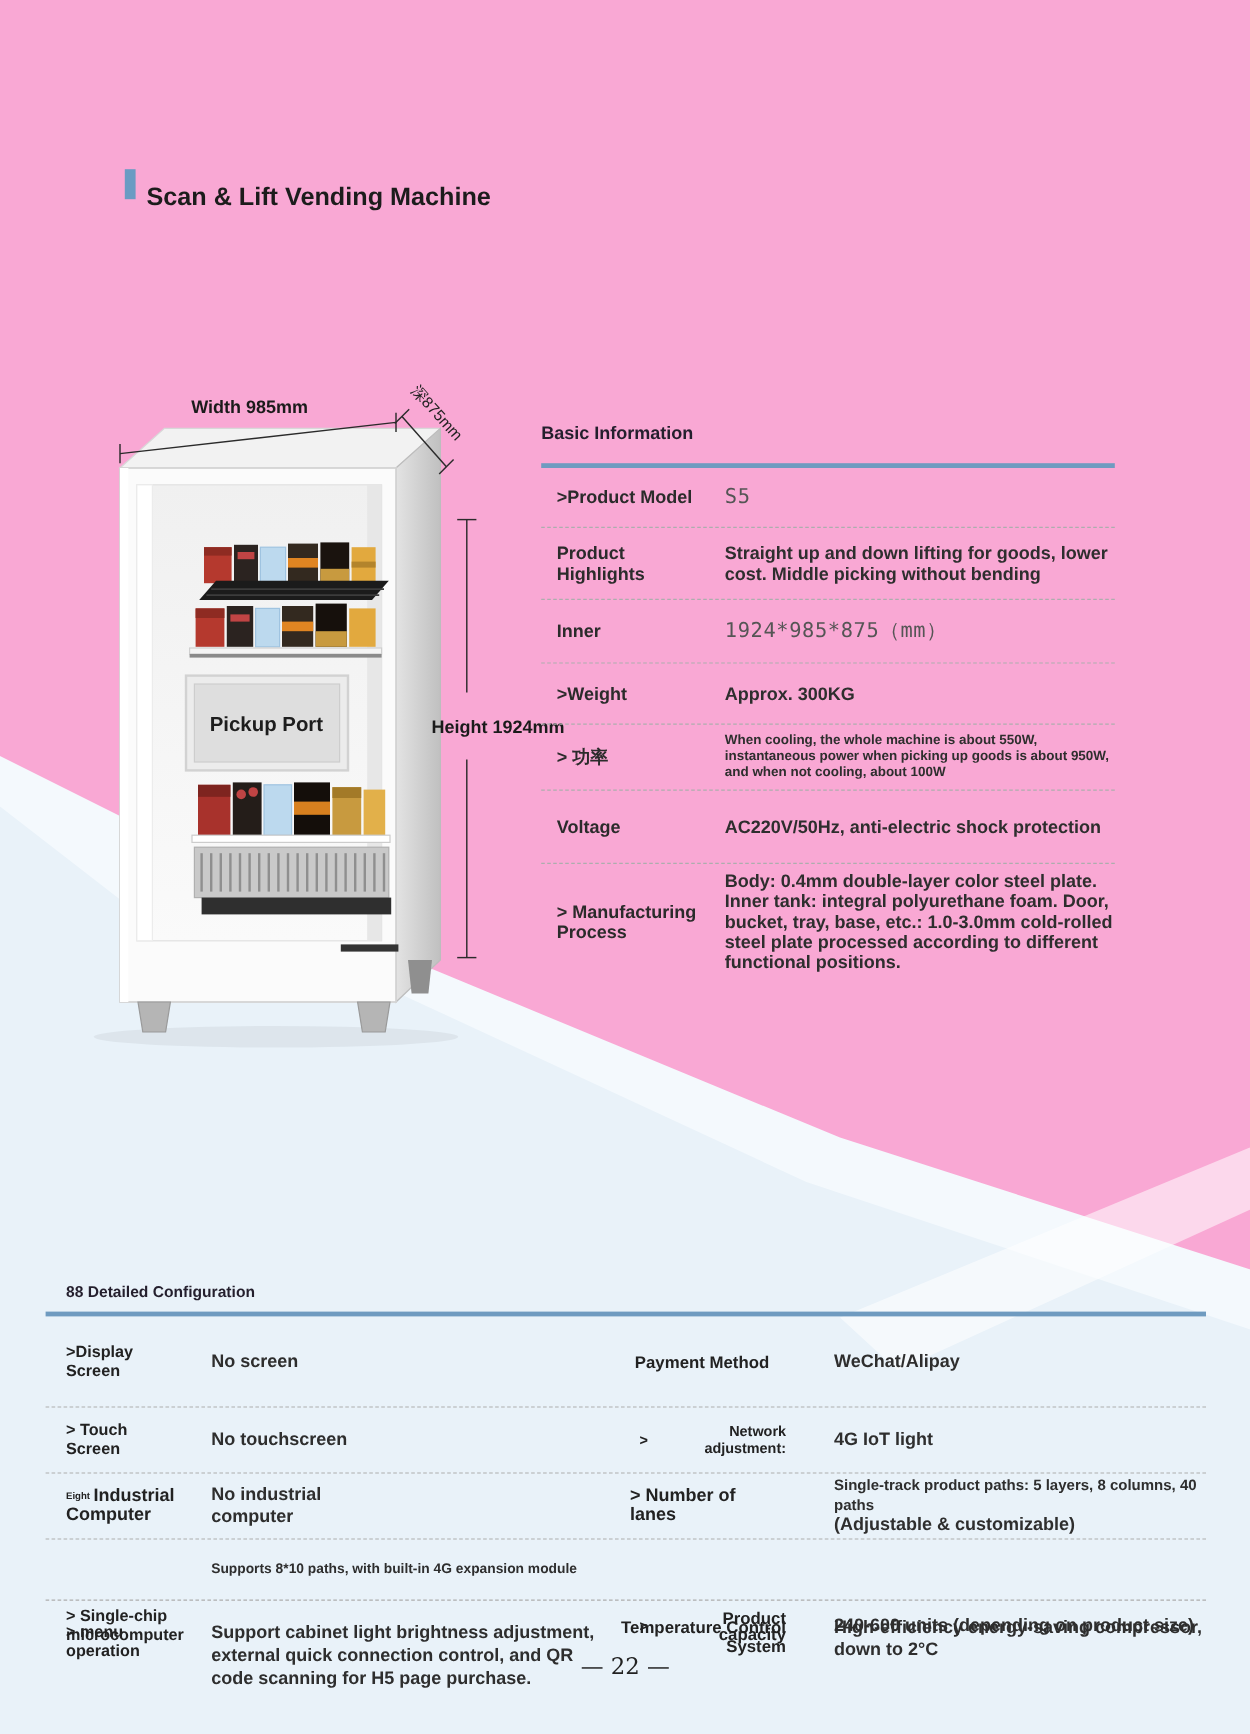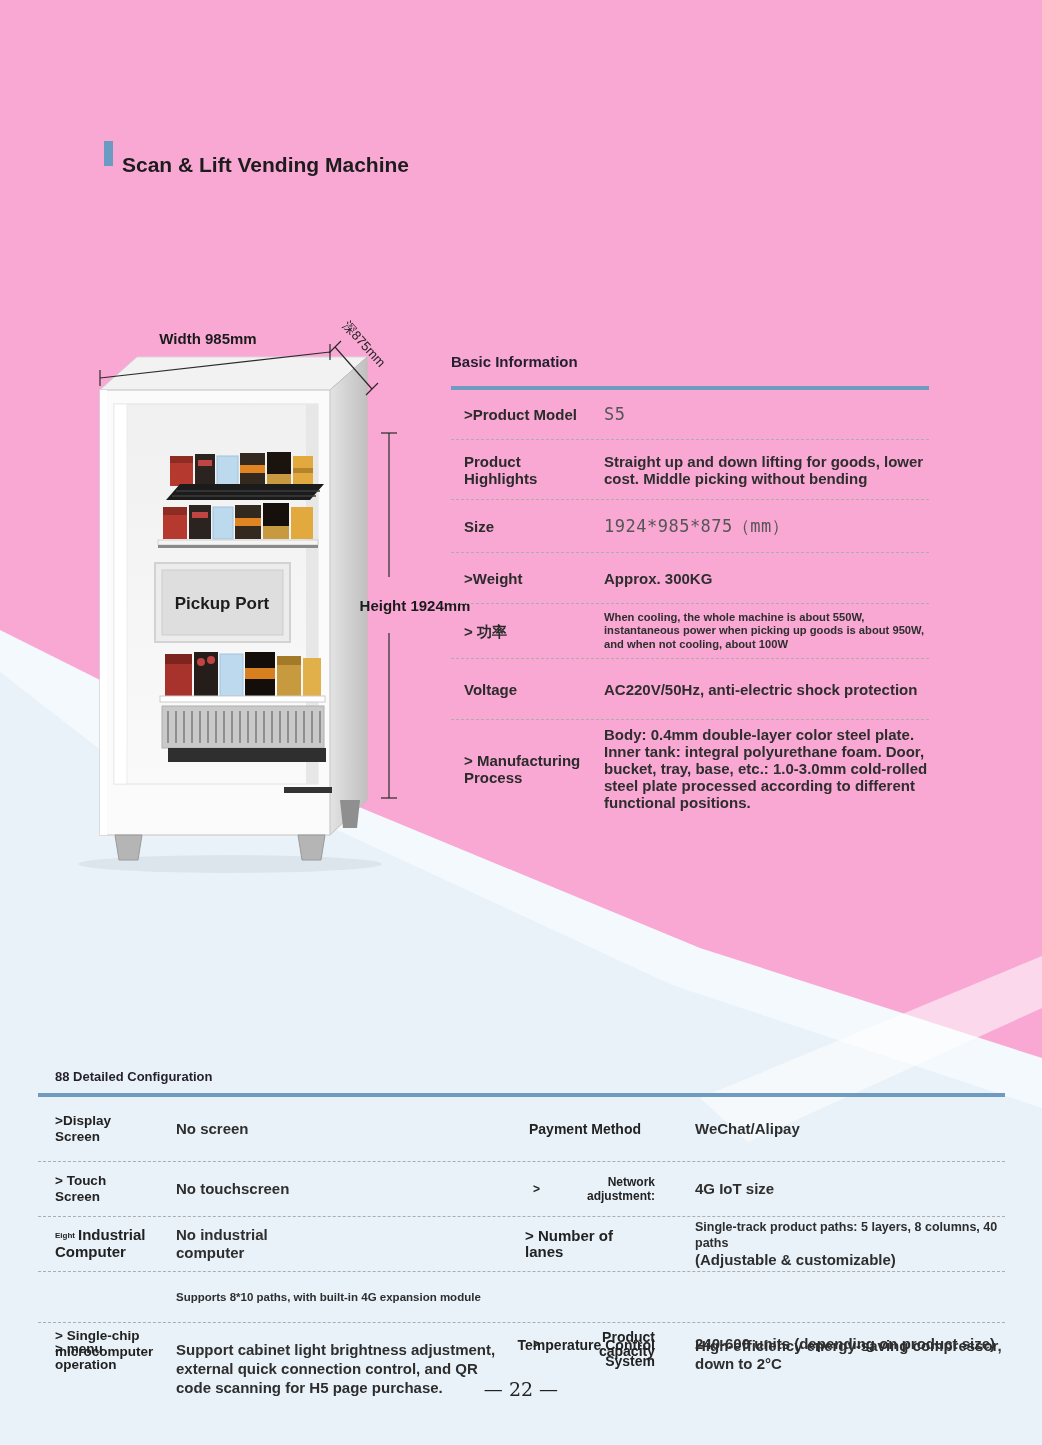--- a/index.html
+++ b/index.html
@@ -209,21 +209,21 @@
     <div class="bi-row h50">
       <div class="bi-label">&gt;Product Model</div>
       <div class="bi-value v-mono">S5</div>
     </div>
     <div class="bi-row h60">
       <div class="bi-label">Product
 Highlights</div>
       <div class="bi-value">Straight up and down lifting for goods, lower cost. Middle picking without bending</div>
     </div>
     <div class="bi-row h53">
-      <div class="bi-label">Size</div>
+      <div class="bi-label">Inner</div>
       <div class="bi-value v-mono">1924*985*875（mm）</div>
     </div>
     <div class="bi-row h51">
       <div class="bi-label">&gt;Weight</div>
       <div class="bi-value">Approx. 300KG</div>
     </div>
     <div class="bi-row h55">
       <div class="bi-label">&gt; 功率</div>
       <div class="bi-value v-small">When cooling, the whole machine is about 550W, instantaneous power when picking up goods is about 950W, and when not cooling, about 100W</div>
     </div>
@@ -235,38 +235,38 @@
       <div class="bi-label">&gt; Manufacturing
 Process</div>
       <div class="bi-value">Body: 0.4mm double-layer color steel plate. Inner tank: integral polyurethane foam. Door, bucket, tray, base, etc.: 1.0-3.0mm cold-rolled steel plate processed according to different functional positions.</div>
     </div>
   </div>
 
   <div class="config">
     <h3>88 Detailed Configuration</h3>
     <div class="rule"></div>
 
-    <div class="cfg-row" style="height:65px">
+    <div class="cfg-row" style="height:76px">
       <div class="cl">&gt;Display
 Screen</div>
       <div class="cv">No screen</div>
       <div class="crl pad24">Payment Method</div>
       <div class="crv">WeChat/Alipay</div>
     </div>
 
     <div class="cfg-row" style="height:55px">
       <div class="cl">&gt; Touch
 Screen</div>
       <div class="cv">No touchscreen</div>
       <div class="crl flexlab">
         <span class="gt">&gt;</span>
         <span class="lab">Network
 adjustment:</span>
       </div>
-      <div class="crv">4G IoT size</div>
+      <div class="crv">4G IoT light</div>
     </div>
 
     <div class="cfg-row" style="height:55px">
       <div class="cl"><span class="tiny">Eight</span><span style="font-size:15px;white-space:pre-line">Industrial
 Computer</span></div>
       <div class="cv">No industrial
 computer</div>
       <div class="crl pad20" style="font-size:15px">&gt; Number of lanes</div>
       <div class="crv">
         <div class="small-line">Single-track product paths: 5 layers, 8 columns, 40 paths</div>

